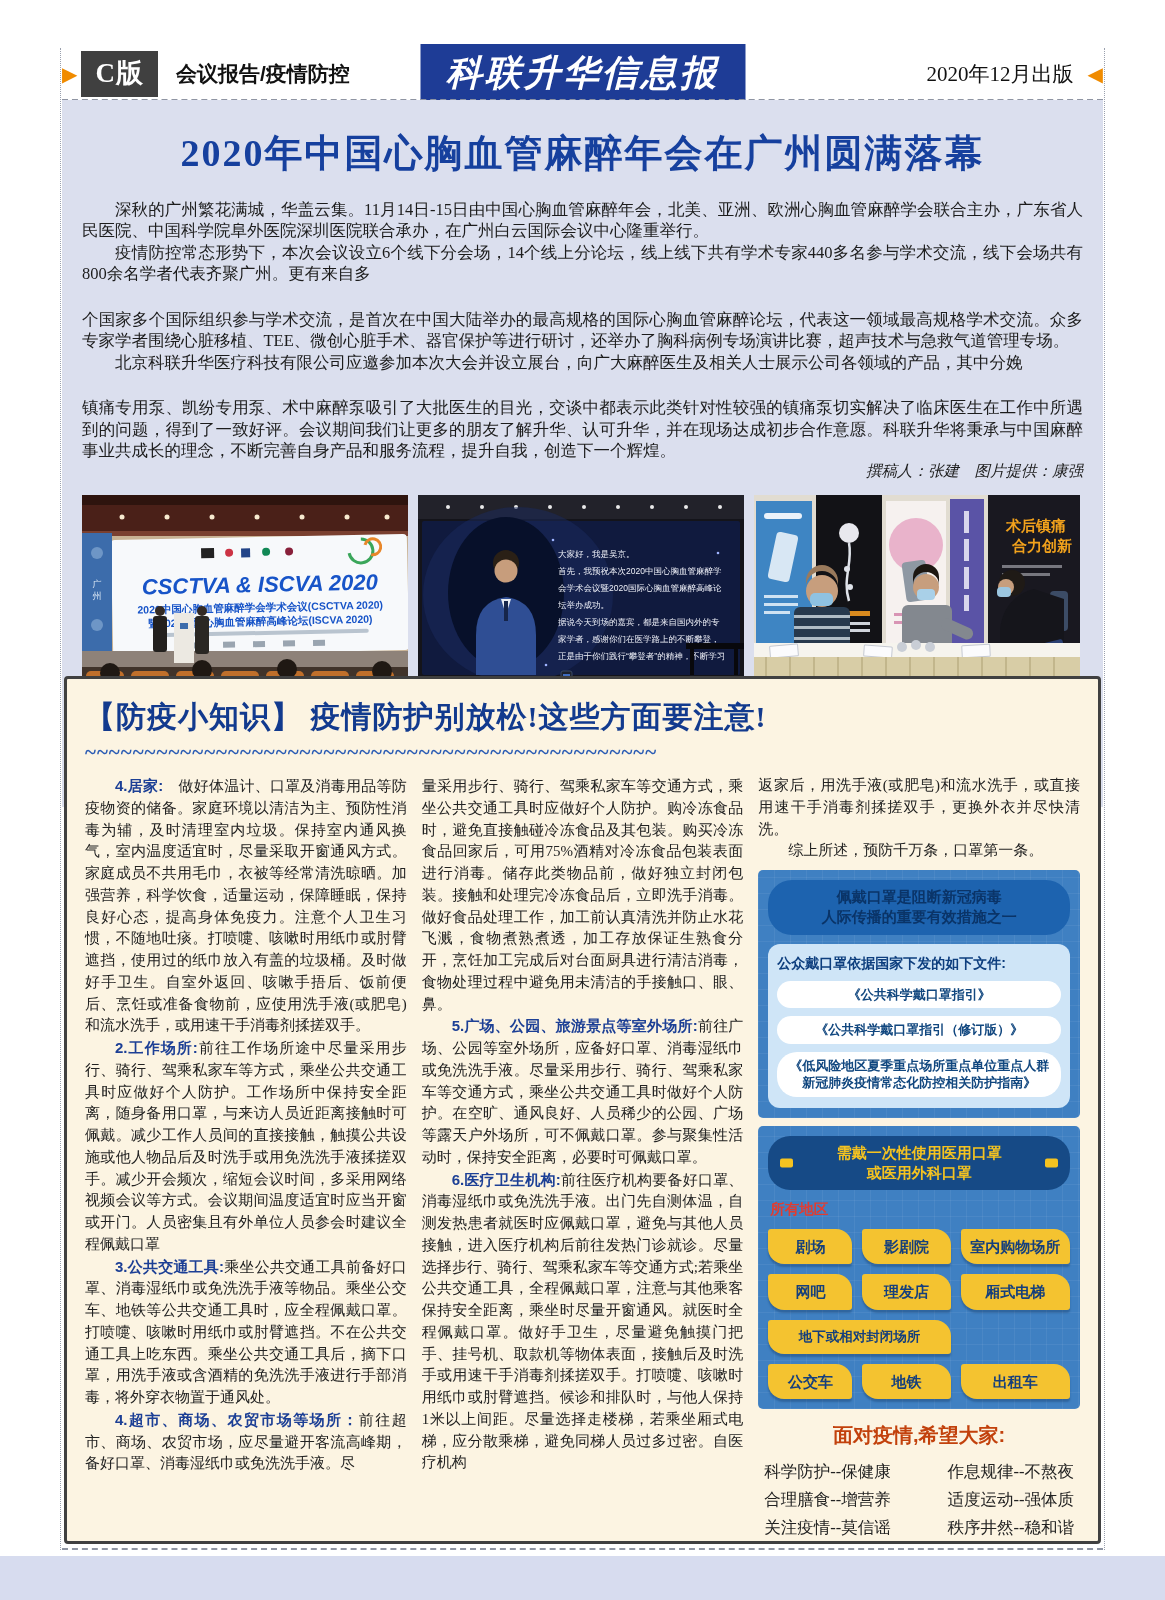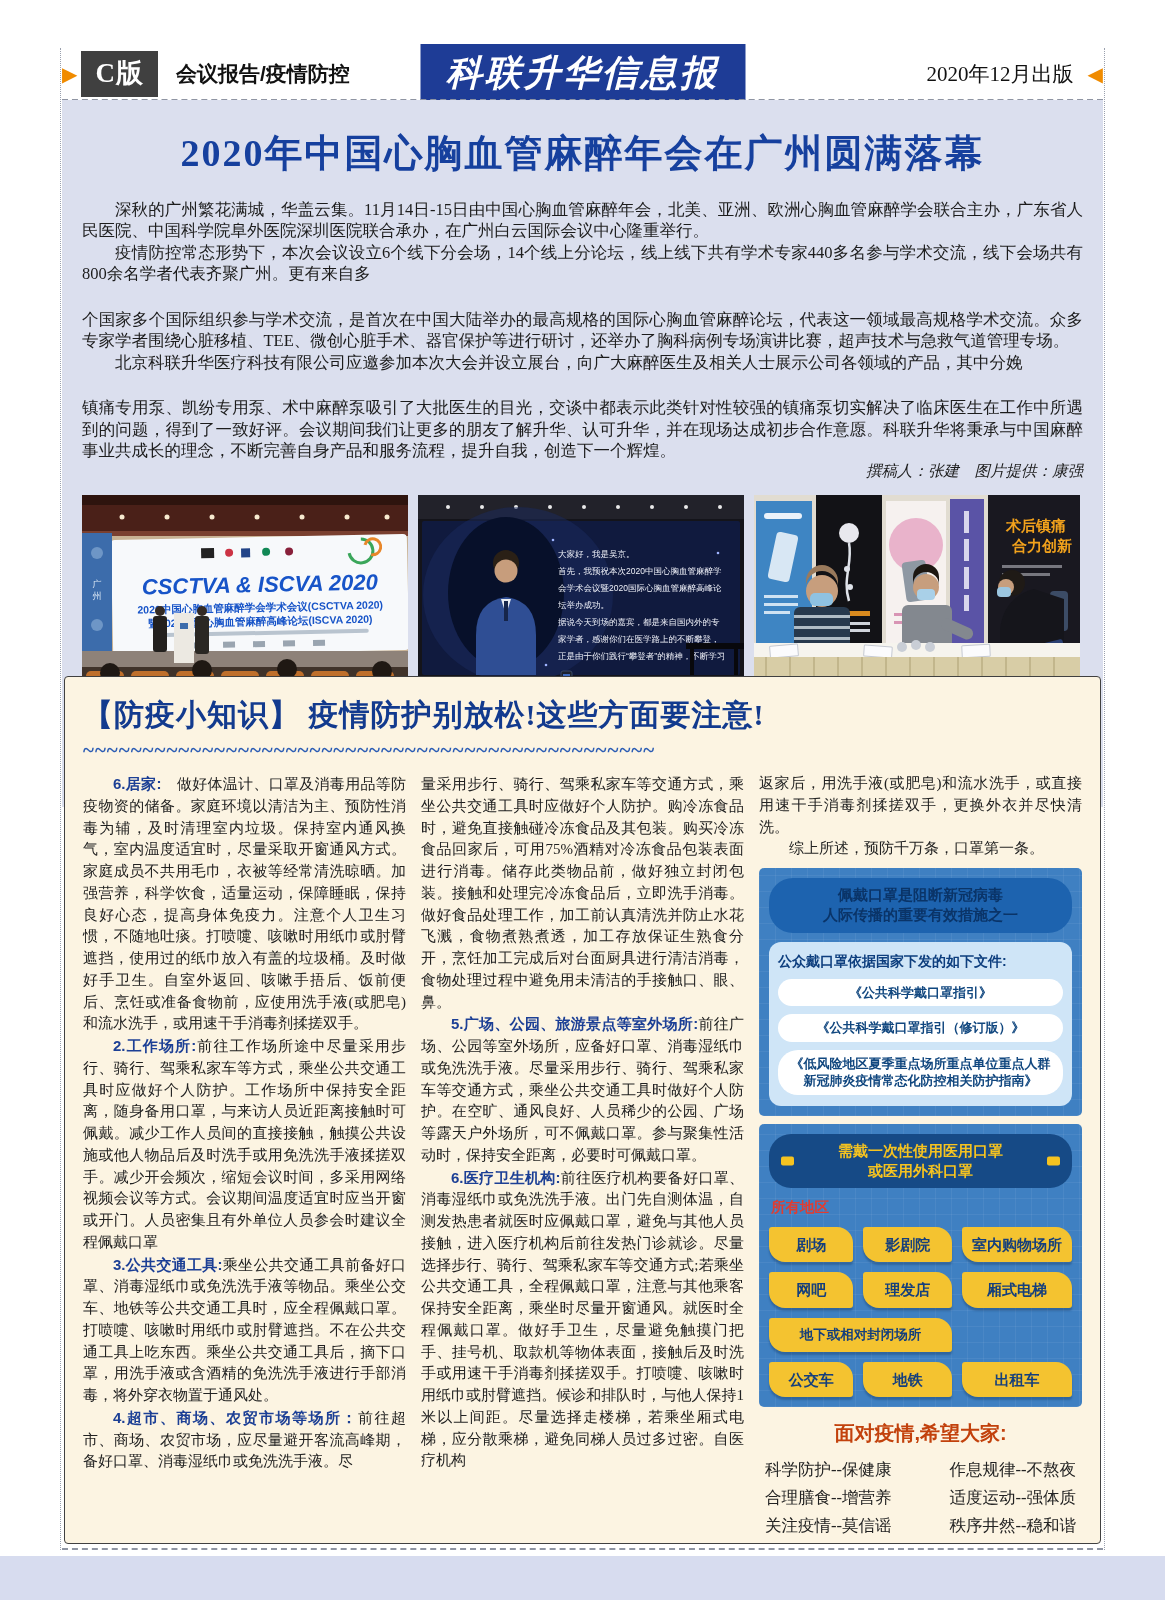--- a/index.html
+++ b/index.html
@@ -25,21 +25,21 @@
   .cols{display:flex;gap:24px;font-size:16.5px;line-height:1.3;text-align:justify;flex-direction:column;}
   .cols .col{flex:1;}
   .cols p{margin:0;}
   .ind{text-indent:2em;}
   .byline{text-align:right;font-style:italic;font-size:15.5px;margin-top:10px;}
   .photos{display:flex;gap:10px;margin-top:13px;}
   .photos svg{width:326px;height:204px;display:block;background:#888;}
 
   
   .tips{position:absolute;top:676px;left:64px;right:64px;height:868px;background:#fcf4e2;
-        border:1px solid #404040;border-radius:4px;padding:18px 18px;box-sizing:border-box;overflow:hidden;}
+        border:3px solid #404040;border-radius:4px;padding:18px 18px;box-sizing:border-box;overflow:hidden;}
   .tips h2{margin:0;font-size:30px;color:#123a8e;font-weight:800;letter-spacing:1px;}
   .tildes{color:#2b5cb4;font-weight:bold;font-size:21px;letter-spacing:1px;line-height:1;margin:4px 0 12px;
           white-space:nowrap;overflow:hidden;width:660px;}
   .tcols{display:flex;gap:15px;}
   .tcol{flex:1;font-size:15px;line-height:1.45;text-align:justify;color:#222;min-width:0;}
   .tcol p.tip{margin:0;text-indent:2em;}
   .tcol p.tip.cont{text-indent:0;}
   .tip-head{color:#1c3f95;font-family:"Liberation Sans","DejaVu Sans",sans-serif;font-weight:bold;}
 
   
@@ -337,21 +337,21 @@
     </div>
   </section>
 
   <section class="tips">
     <h2><span>【防疫小知识】</span><span> 疫情防护别放松!这些方面要注意!</span></h2>
     <div class="tildes">~~~~~~~~~~~~~~~~~~~~~~~~~~~~~~~~~~~~~~~~~~~~~~~~</div>
 
     <div class="tcols">
 
       <div class="tcol">
-        <p class="tip"><b class="tip-head">6.居家:</b><span>　做好体温计、口罩及消毒用品等防疫物资的储备。家庭环境以清洁为主、预防性消毒为辅，及时清理室内垃圾。保持室内通风换气，室内温度适宜时，尽量采取开窗通风方式。家庭成员不共用毛巾，衣被等经常清洗晾晒。加强营养，科学饮食，适量运动，保障睡眠，保持良好心态，提高身体免疫力。注意个人卫生习惯，不随地吐痰。打喷嚏、咳嗽时用纸巾或肘臂遮挡，使用过的纸巾放入有盖的垃圾桶。及时做好手卫生。自室外返回、咳嗽手捂后、饭前便后、烹饪或准备食物前，应使用洗手液(或肥皂)和流水洗手，或用速干手消毒剂揉搓双手。</span></p>
+        <p class="tip"><b class="tip-head">4.居家:</b><span>　做好体温计、口罩及消毒用品等防疫物资的储备。家庭环境以清洁为主、预防性消毒为辅，及时清理室内垃圾。保持室内通风换气，室内温度适宜时，尽量采取开窗通风方式。家庭成员不共用毛巾，衣被等经常清洗晾晒。加强营养，科学饮食，适量运动，保障睡眠，保持良好心态，提高身体免疫力。注意个人卫生习惯，不随地吐痰。打喷嚏、咳嗽时用纸巾或肘臂遮挡，使用过的纸巾放入有盖的垃圾桶。及时做好手卫生。自室外返回、咳嗽手捂后、饭前便后、烹饪或准备食物前，应使用洗手液(或肥皂)和流水洗手，或用速干手消毒剂揉搓双手。</span></p>
         <p class="tip"><b class="tip-head">2.工作场所:</b><span>前往工作场所途中尽量采用步行、骑行、驾乘私家车等方式，乘坐公共交通工具时应做好个人防护。工作场所中保持安全距离，随身备用口罩，与来访人员近距离接触时可佩戴。减少工作人员间的直接接触，触摸公共设施或他人物品后及时洗手或用免洗洗手液揉搓双手。减少开会频次，缩短会议时间，多采用网络视频会议等方式。会议期间温度适宜时应当开窗或开门。人员密集且有外单位人员参会时建议全程佩戴口罩</span></p>
         <p class="tip"><b class="tip-head">3.公共交通工具:</b><span>乘坐公共交通工具前备好口罩、消毒湿纸巾或免洗洗手液等物品。乘坐公交车、地铁等公共交通工具时，应全程佩戴口罩。打喷嚏、咳嗽时用纸巾或肘臂遮挡。不在公共交通工具上吃东西。乘坐公共交通工具后，摘下口罩，用洗手液或含酒精的免洗洗手液进行手部消毒，将外穿衣物置于通风处。</span></p>
         <p class="tip"><b class="tip-head">4.超市、商场、农贸市场等场所：</b><span>前往超市、商场、农贸市场，应尽量避开客流高峰期，备好口罩、消毒湿纸巾或免洗洗手液。尽</span></p>
       </div>
 
       <div class="tcol">
         <p class="tip cont"><b class="tip-head"></b><span>量采用步行、骑行、驾乘私家车等交通方式，乘坐公共交通工具时应做好个人防护。购冷冻食品时，避免直接触碰冷冻食品及其包装。购买冷冻食品回家后，可用75%酒精对冷冻食品包装表面进行消毒。储存此类物品前，做好独立封闭包装。接触和处理完冷冻食品后，立即洗手消毒。做好食品处理工作，加工前认真清洗并防止水花飞溅，食物煮熟煮透，加工存放保证生熟食分开，烹饪加工完成后对台面厨具进行清洁消毒，食物处理过程中避免用未清洁的手接触口、眼、鼻。</span></p>
         <p class="tip"><b class="tip-head">5.广场、公园、旅游景点等室外场所:</b><span>前往广场、公园等室外场所，应备好口罩、消毒湿纸巾或免洗洗手液。尽量采用步行、骑行、驾乘私家车等交通方式，乘坐公共交通工具时做好个人防护。在空旷、通风良好、人员稀少的公园、广场等露天户外场所，可不佩戴口罩。参与聚集性活动时，保持安全距离，必要时可佩戴口罩。</span></p>
         <p class="tip"><b class="tip-head">6.医疗卫生机构:</b><span>前往医疗机构要备好口罩、消毒湿纸巾或免洗洗手液。出门先自测体温，自测发热患者就医时应佩戴口罩，避免与其他人员接触，进入医疗机构后前往发热门诊就诊。尽量选择步行、骑行、驾乘私家车等交通方式;若乘坐公共交通工具，全程佩戴口罩，注意与其他乘客保持安全距离，乘坐时尽量开窗通风。就医时全程佩戴口罩。做好手卫生，尽量避免触摸门把手、挂号机、取款机等物体表面，接触后及时洗手或用速干手消毒剂揉搓双手。打喷嚏、咳嗽时用纸巾或肘臂遮挡。候诊和排队时，与他人保持1米以上间距。尽量选择走楼梯，若乘坐厢式电梯，应分散乘梯，避免同梯人员过多过密。自医疗机构</span></p>
       </div>

